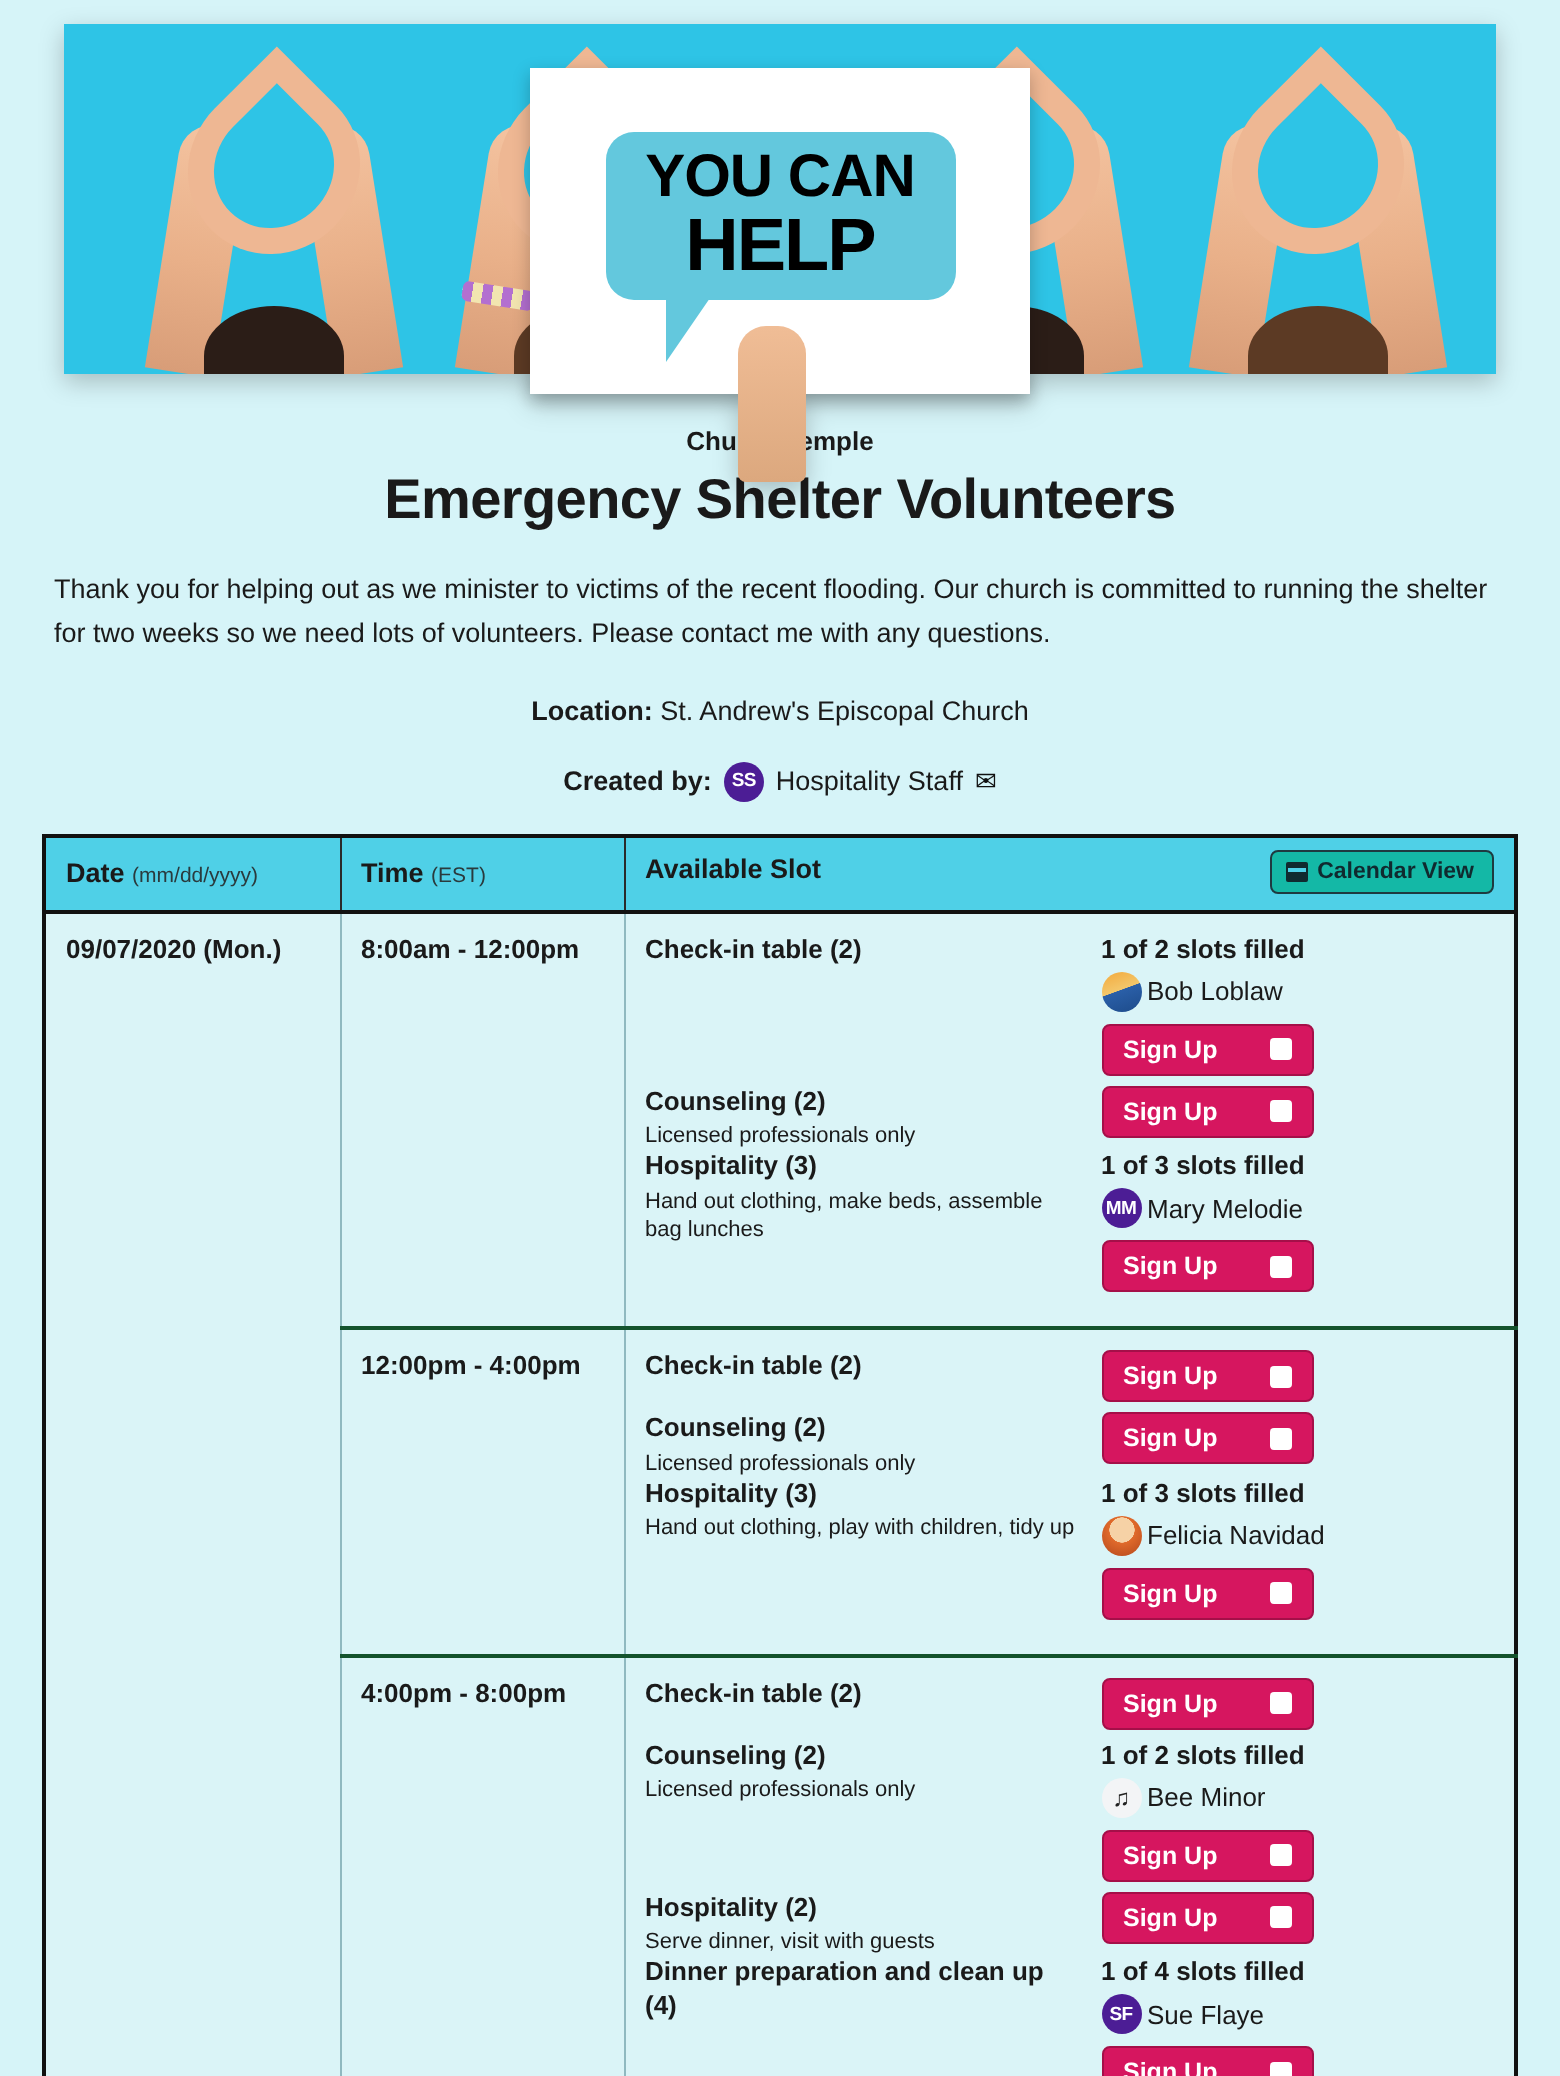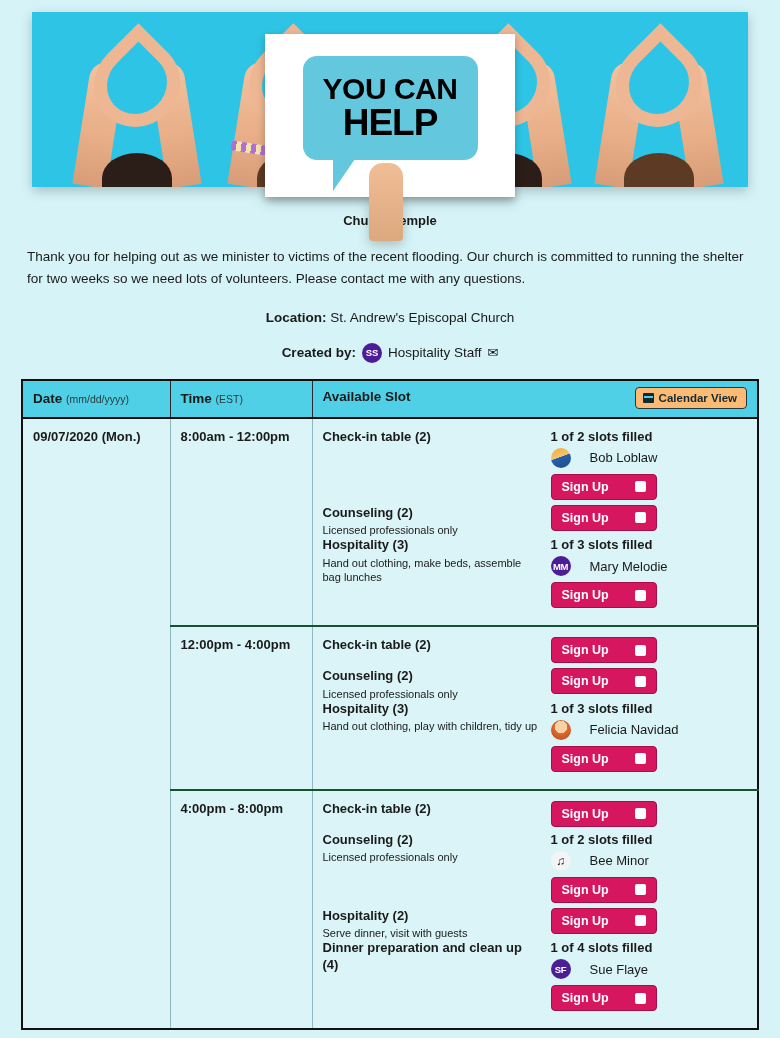--- a/index.html
+++ b/index.html
@@ -78,21 +78,21 @@
     top: 22px; left: 50%;
     transform: translateX(-50%);
     width: 250px; height: 163px;
     background: #ffffff;
     box-shadow: 0 3px 8px rgba(0,0,0,0.25);
     display: flex; align-items: center; justify-content: center;
     z-index: 3;
   }
   .bubble {
     position: relative;
-    width: 175px; height: 104px;
+    width: 175px; height: 84px;
     background: #63c8dd;
     border-radius: 14px;
     margin-top: -16px;
     display: flex; flex-direction: column;
     align-items: center; justify-content: center;
     line-height: 0.95;
   }
   .bubble:after {
     content: "";
     position: absolute;
@@ -173,21 +173,21 @@
     vertical-align: middle;
     border-right: 1px solid #2a2a2a;
   }
   table.signup thead th:last-child { border-right: none; }
   .hdr-sub { font-size: 10.5px; font-weight: 400; color: #2a3a3d; }
   .colw-date { width: 148px; }
   .colw-time { width: 142px; }
 
   .cal-btn {
     float: right;
-    background: #fdba74;
+    background: #14b8a6;
     border: 1px solid #1e3a40;
     border-radius: 4px;
     padding: 4px 9px 4px 7px;
     font-size: 11.5px;
     font-weight: 700;
     color: #102a2f;
     display: inline-flex; align-items: center; gap: 5px;
     cursor: pointer;
     margin-top: -2px;
   }
@@ -217,21 +217,21 @@
   .slot-grid { display: block; }
   .slot-row {
     display: flex;
     align-items: flex-start;
   }
   .slot-left { width: 228px; padding-right: 12px; }
   .slot-right { flex: 1; }
   .slot-title { font-weight: 700; font-size: 13px; line-height: 1.25; }
   .slot-desc { font-size: 11px; line-height: 1.3; margin-top: 2px; color: #1a1a1a; }
   .slots-filled { font-weight: 700; font-size: 13px; margin-bottom: 4px; }
-  .signee { display: flex; align-items: center; gap: 19px; font-size: 13px; margin-bottom: 6px; }
+  .signee { display: flex; align-items: center; gap: 3px; font-size: 13px; margin-bottom: 6px; }
 
   .signup-btn {
     display: inline-flex; align-items: center; gap: 26px;
     background: #d6165f;
     border: 1px solid #a50f49;
     border-radius: 4px;
     color: #fff;
     font-size: 12.5px; font-weight: 700;
     padding: 5px 10px;
     cursor: pointer;
@@ -283,20 +283,21 @@
     <div class="banner-card">
       <div class="bubble">
         <div class="bub-l1">YOU CAN</div>
         <div class="bub-l2">HELP</div>
       </div>
       <div class="thumb"></div>
     </div>
   </div>
 
   <div class="org">Church/Temple</div>
+  <div class="title">Emergency Shelter Volunteers</div>
   <div class="intro">Thank you for helping out as we minister to victims of the recent flooding.  Our church is committed to running the shelter for two weeks so we need lots of volunteers. Please contact me with any questions.</div>
 
   <div class="meta">
     <b>Location:</b>
     <span>St. Andrew's Episcopal Church</span>
   </div>
 
   <div class="meta created">
     <b>Created by:</b>
     <span class="av">SS</span>

